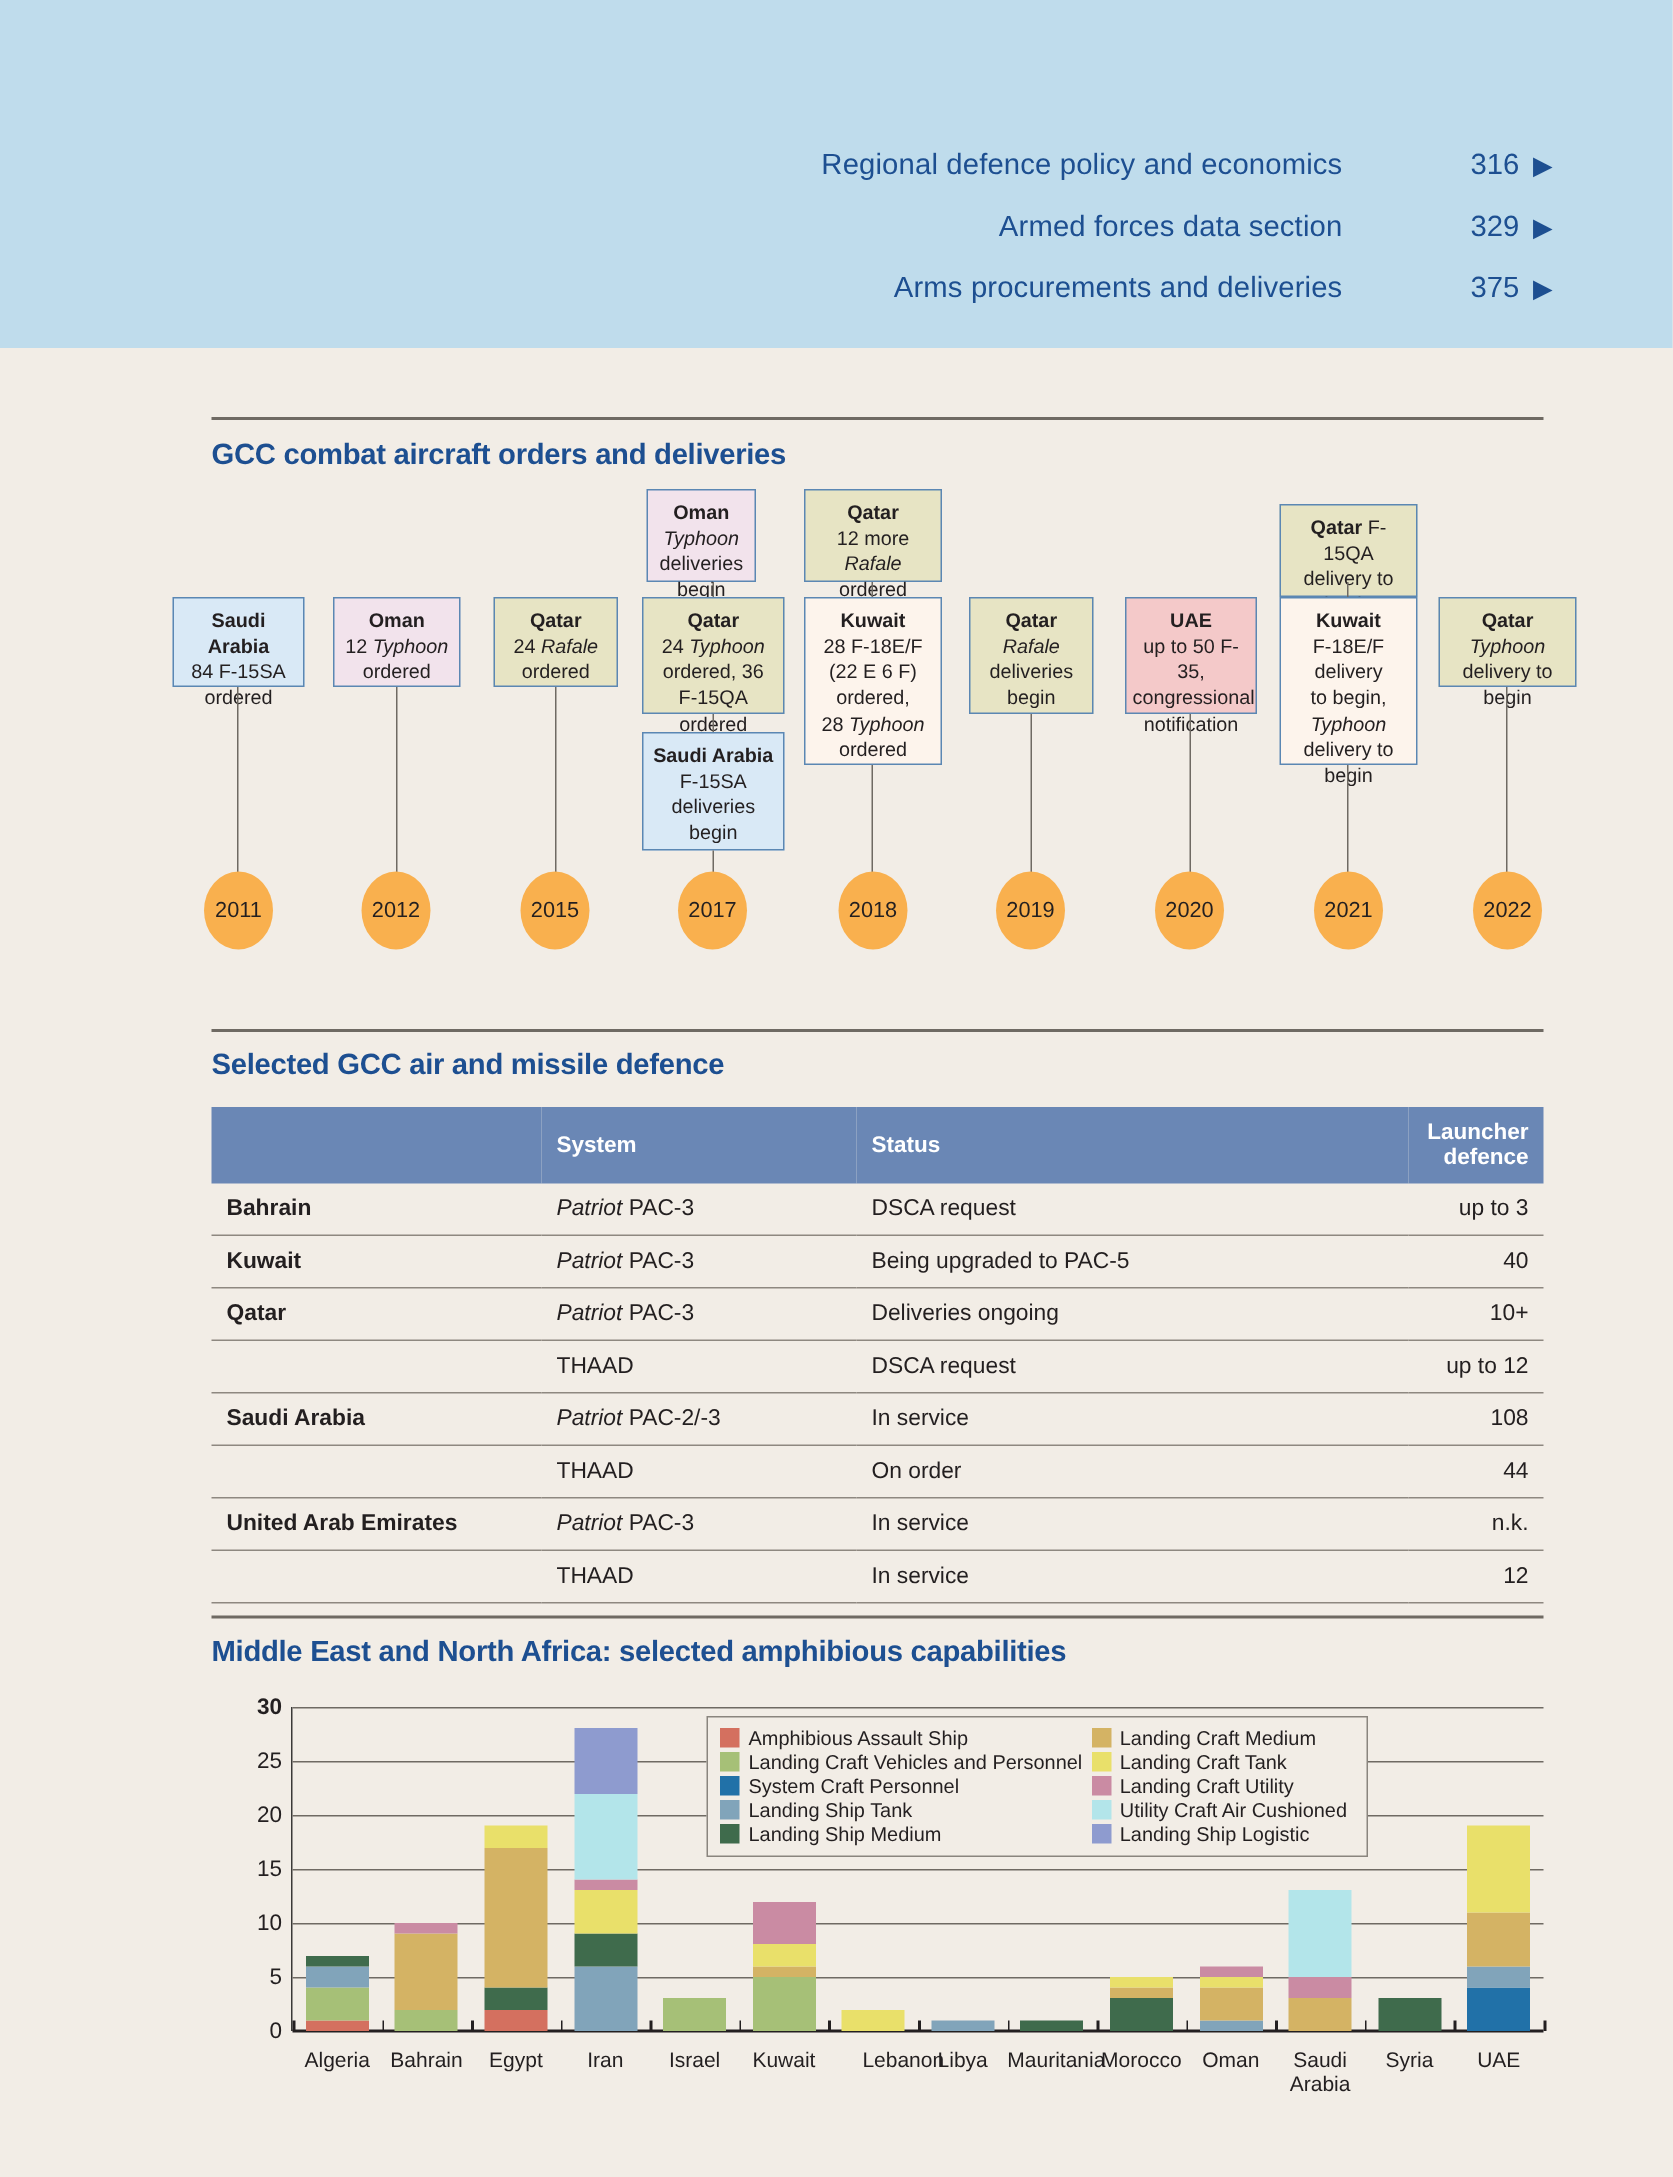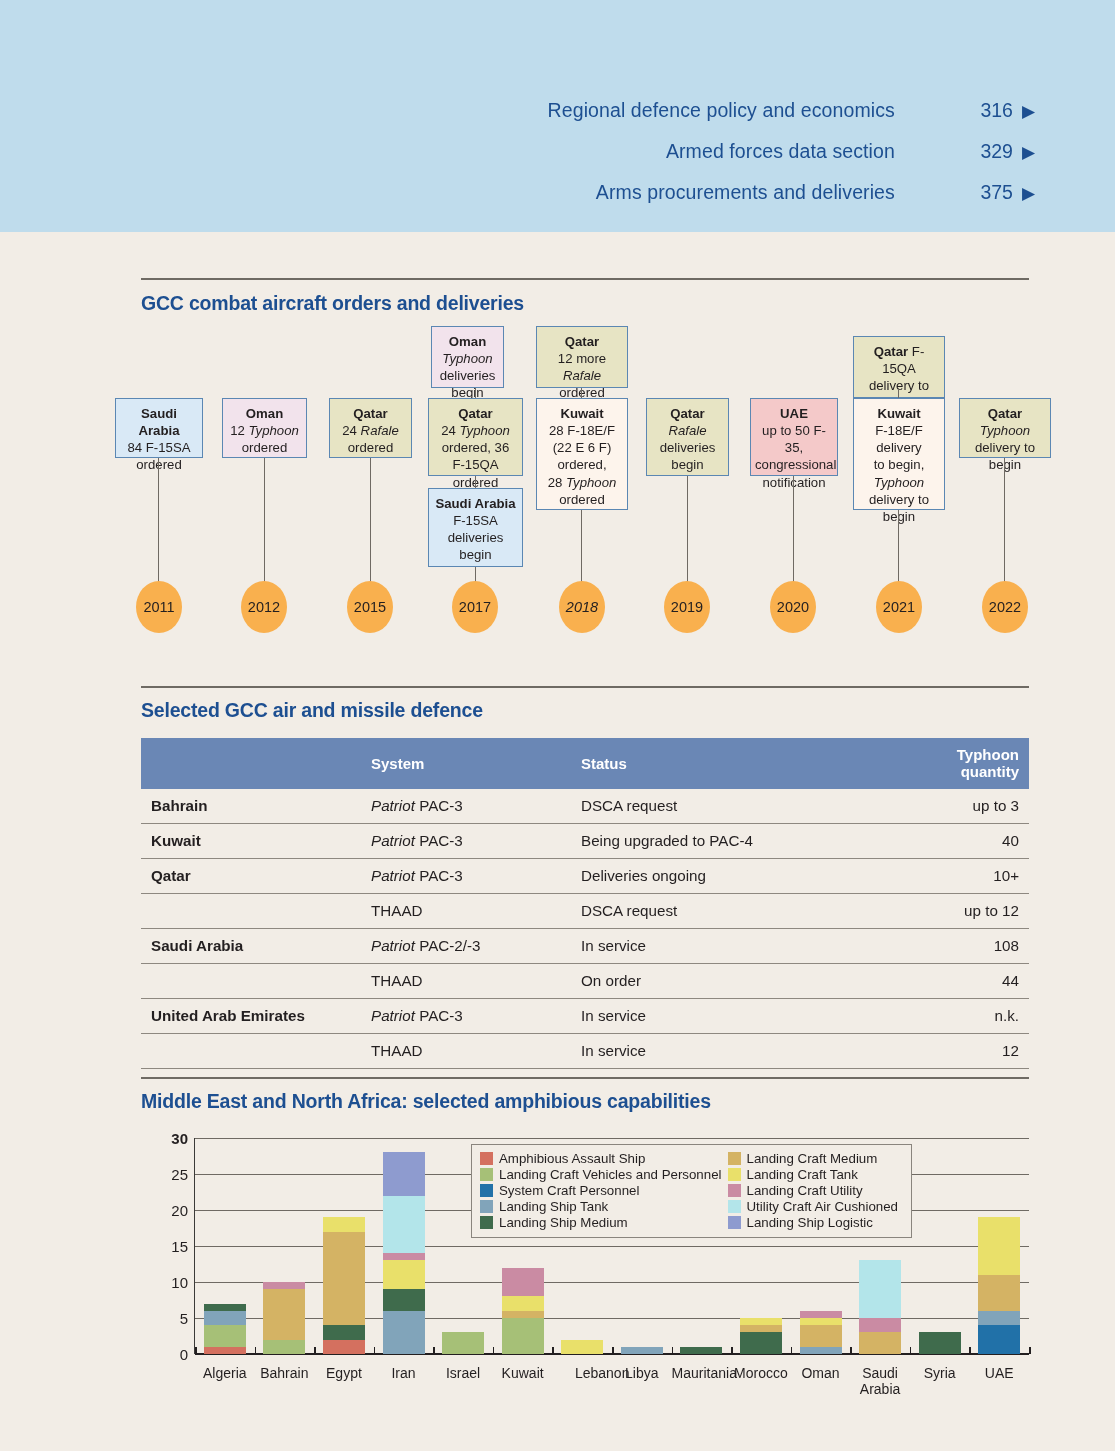--- a/index.html
+++ b/index.html
@@ -221,21 +221,21 @@
   <div class="tl-stem" style="left:581px;top:388px;height:10px;"></div>
   <div class="tl-box bg-cream" style="left:536px;top:398px;width:92px;height:112px;">
     <b>Kuwait</b><br>
     <span>28 F-18E/F</span><br>
     <span>(22 E 6 F)</span><br>
     <span>ordered,</span><br>
     <span>28 <i>Typhoon</i></span><br>
     <span>ordered</span>
   </div>
   <div class="tl-stem" style="left:581px;top:510px;height:72px;"></div>
-  <div class="tl-year" style="left:559px;top:581px;font-style:italic;">
+  <div class="tl-year" style="left:559px;top:581px;">
     <span>2018</span>
   </div>
 
   <div class="tl-box bg-khaki" style="left:646px;top:398px;width:83px;height:78px;">
     <b>Qatar</b><br>
     <i>Rafale</i><br>
     <span>deliveries</span><br>
     <span>begin</span>
   </div>
   <div class="tl-stem" style="left:687px;top:476px;height:106px;"></div>
@@ -287,34 +287,34 @@
 
 <div class="rule" style="top:686px;"></div>
 <div class="sec-title" style="top:699px;">Selected GCC air and missile defence</div>
 
 <table id="amd-table">
   <thead>
     <tr>
       <th></th>
       <th>System</th>
       <th>Status</th>
-      <th class="num">Typhoon quantity</th>
+      <th class="num">Launcher defence</th>
     </tr>
   </thead>
   <tbody>
     <tr>
       <td class="country">Bahrain</td>
       <td class="system"><i>Patriot</i><span> PAC-3</span></td>
       <td class="status">DSCA request</td>
       <td class="qty">up to 3</td>
     </tr>
     <tr>
       <td class="country">Kuwait</td>
       <td class="system"><i>Patriot</i><span> PAC-3</span></td>
-      <td class="status">Being upgraded to PAC-4</td>
+      <td class="status">Being upgraded to PAC-5</td>
       <td class="qty">40</td>
     </tr>
     <tr>
       <td class="country">Qatar</td>
       <td class="system"><i>Patriot</i><span> PAC-3</span></td>
       <td class="status">Deliveries ongoing</td>
       <td class="qty">10+</td>
     </tr>
     <tr>
       <td class="country"></td>

